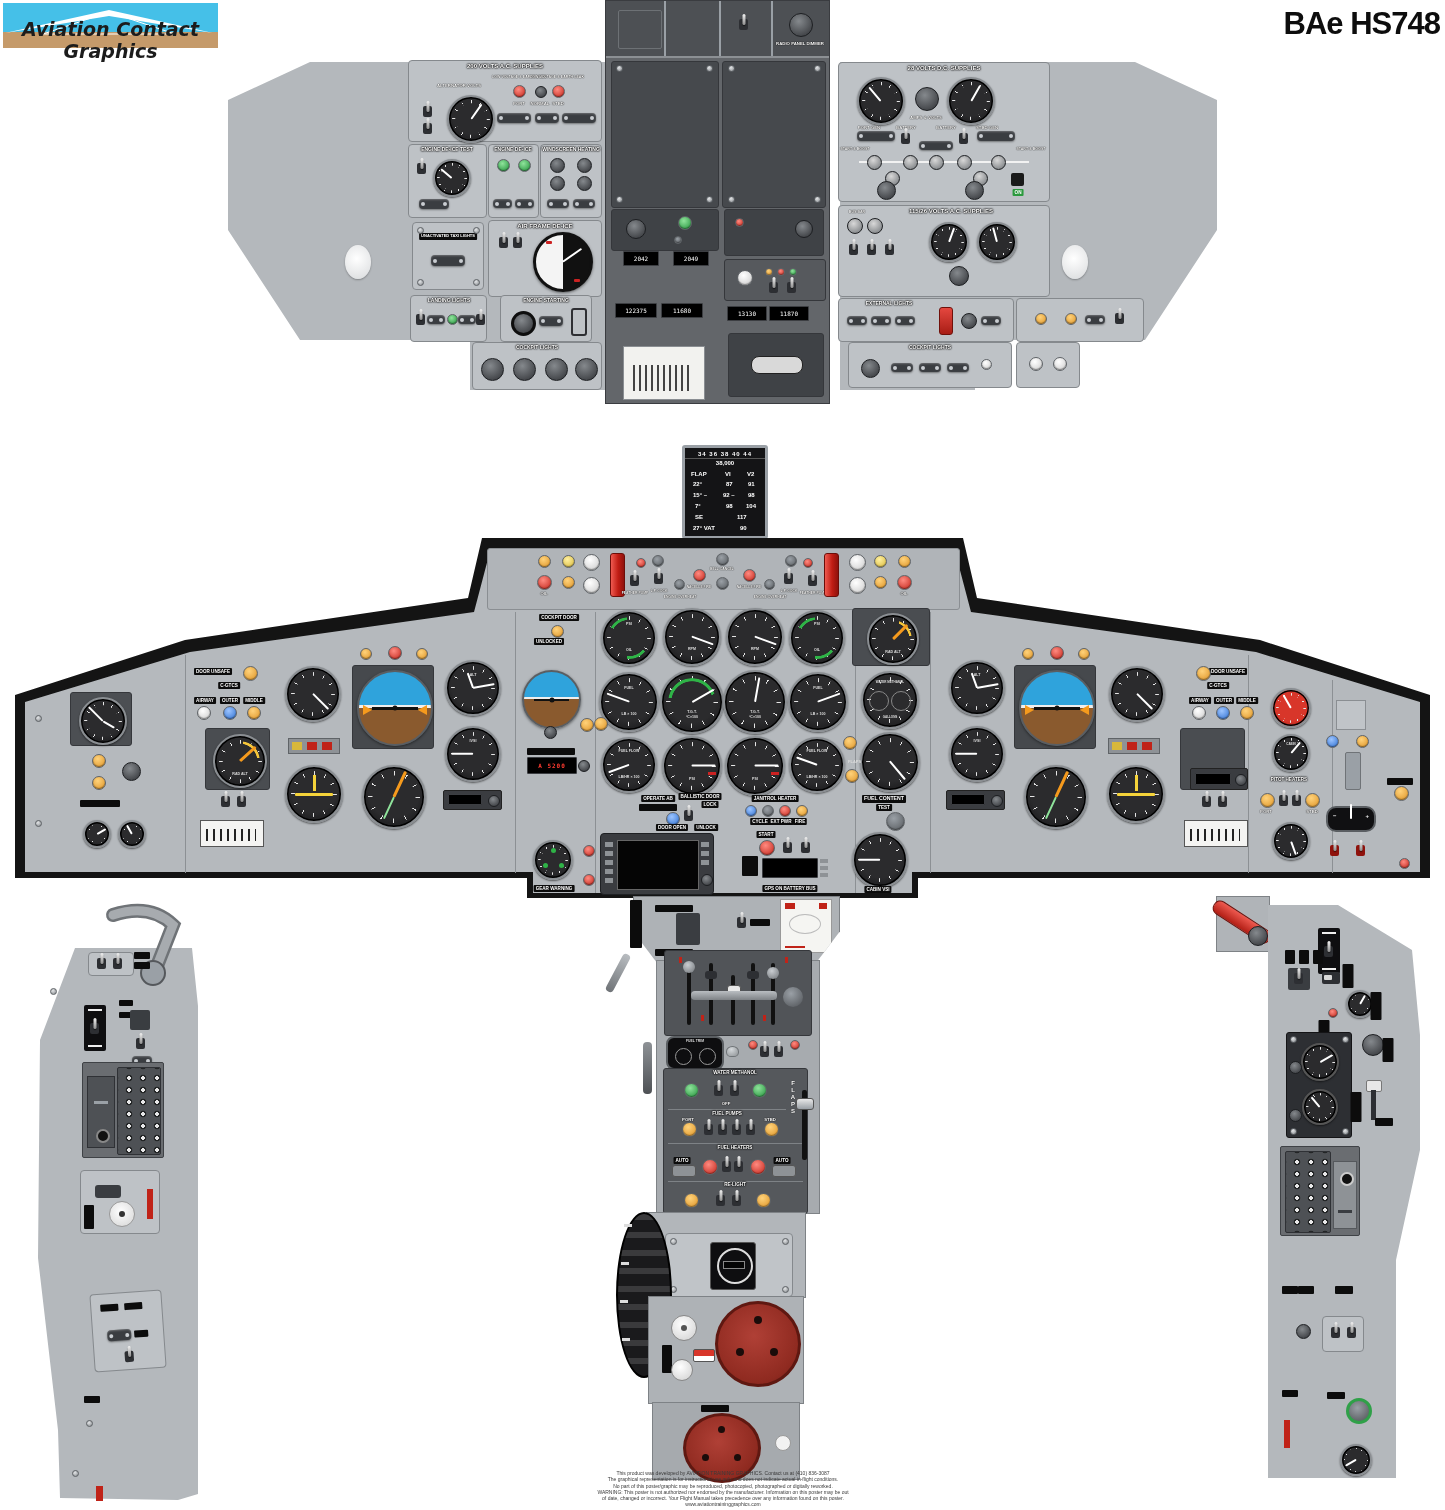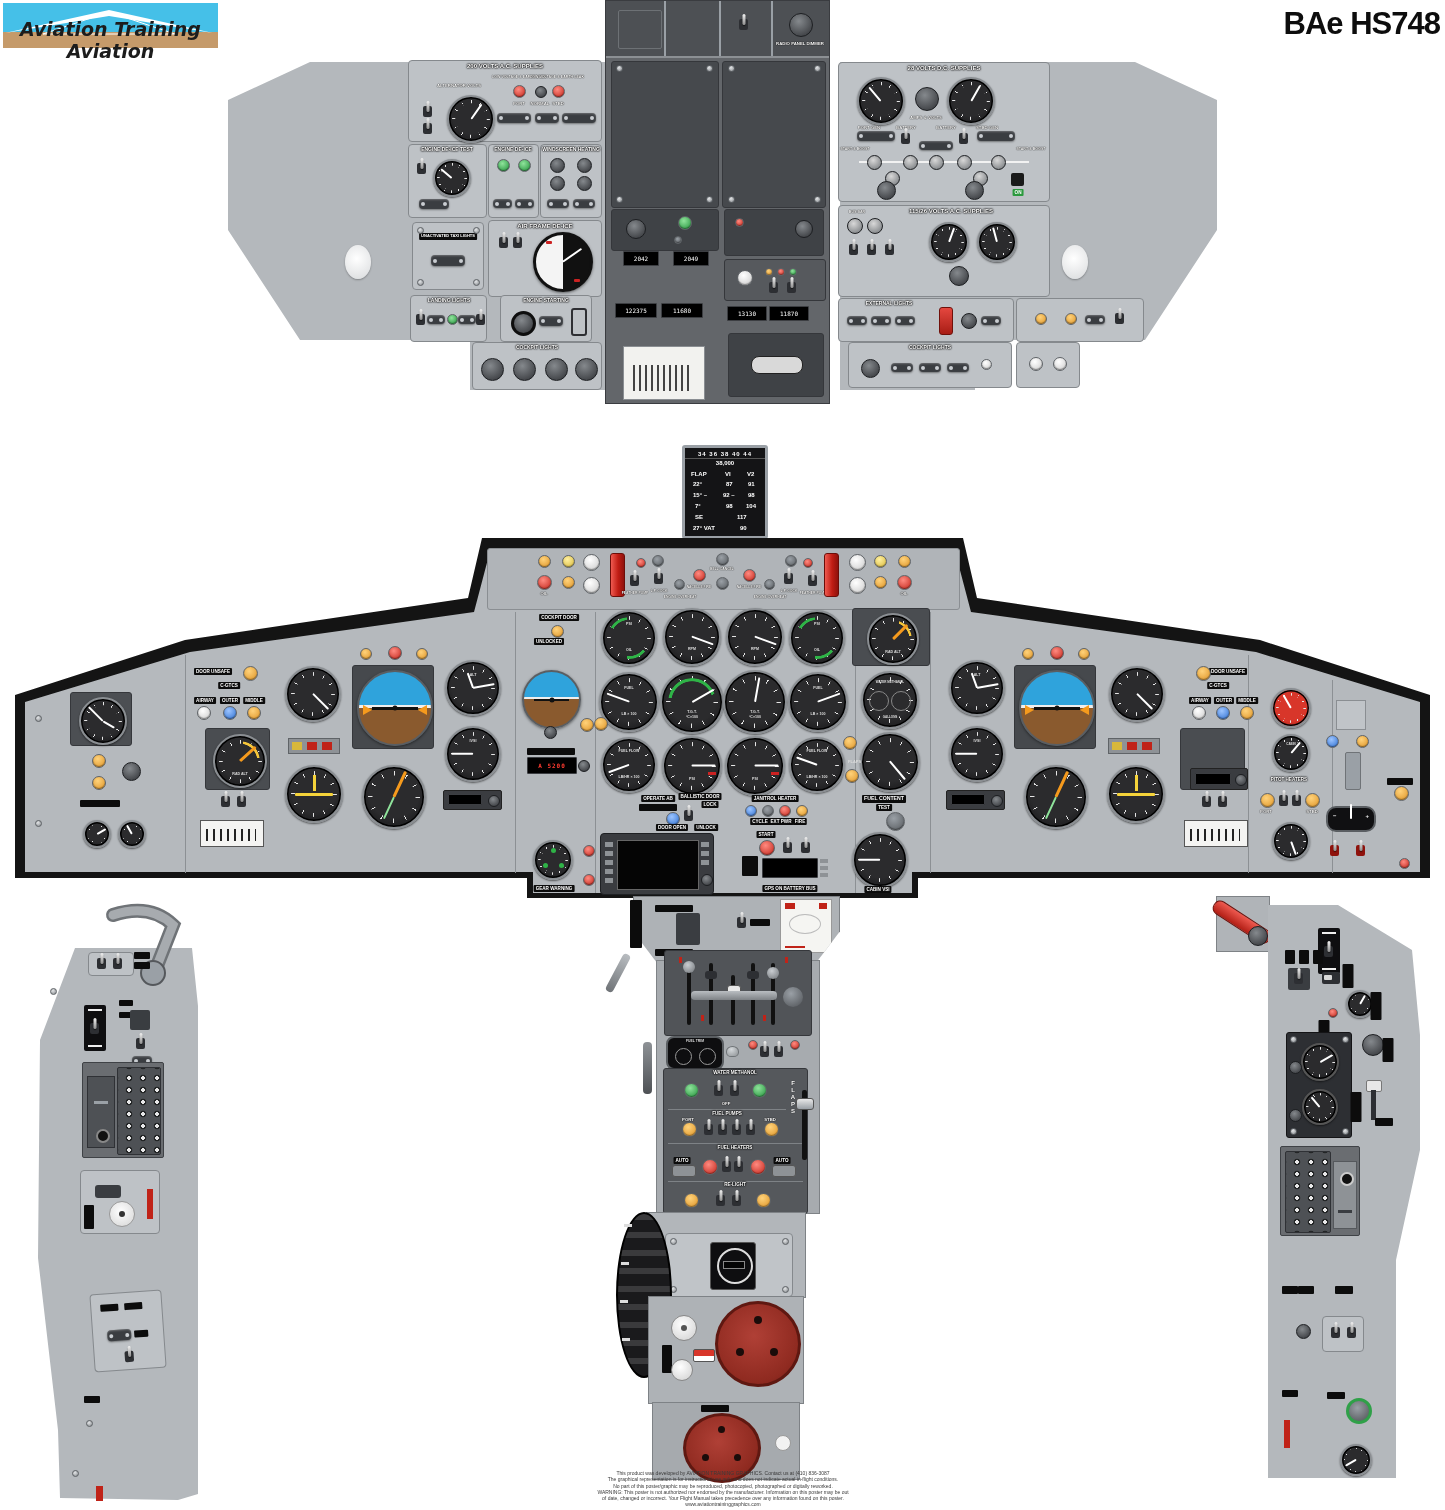--- a/index.html
+++ b/index.html
@@ -74,21 +74,21 @@
 
 <div id="poster">
 
   <div class="abs" style="left:3px;top:3px;width:215px;height:45px;">
     <div class="abs" style="inset:0;background:#45c0e8;"></div>
     <div class="abs" style="left:0;right:0;bottom:0;height:16px;background:#c59a6a;"></div>
     <svg class="abs" width="215" height="45" style="left:0;top:0;">
       <polygon points="2,30 106,7 210,30 106,13" fill="#fff"></polygon>
       <polygon points="40,31 106,9 172,31" fill="none" stroke="#fff" stroke-width="1"></polygon>
     </svg>
-    <div class="abs" style="left:0;right:0;top:15px;text-align:center;font-style:italic;font-weight:bold;font-size:19px;color:#1c1c1c;font-family:'DejaVu Sans',sans-serif;">Aviation Training Aviation</div>
+    <div class="abs" style="left:0;right:0;top:15px;text-align:center;font-style:italic;font-weight:bold;font-size:19px;color:#1c1c1c;font-family:'DejaVu Sans',sans-serif;">Aviation Contact Graphics</div>
   </div>
   <div class="abs" style="left:1235px;top:6px;width:205px;text-align:right;font-weight:900;font-size:31px;letter-spacing:-1px;color:#0d0d0d;">BAe HS748</div>
 
   <div class="abs" style="left:605px;top:0;width:223px;height:402px;background:#63666a;border:1px solid #3a3c40;">
     <div class="abs" style="left:0;top:0;width:223px;height:55px;background:#4d5054;border-bottom:2px solid #8c9094;">
       <div class="abs" style="left:12px;top:9px;width:42px;height:37px;border:1px solid #6d7175;border-radius:2px;"></div>
       <div class="sep" style="left:58px;top:0;width:2px;height:55px;background:#9aa0a6;"></div>
       <div class="sep" style="left:113px;top:0;width:2px;height:55px;background:#9aa0a6;"></div>
       <div class="sep" style="left:165px;top:0;width:2px;height:55px;background:#9aa0a6;"></div>
       <div class="sw" style="left:133px;top:18px;"></div>

